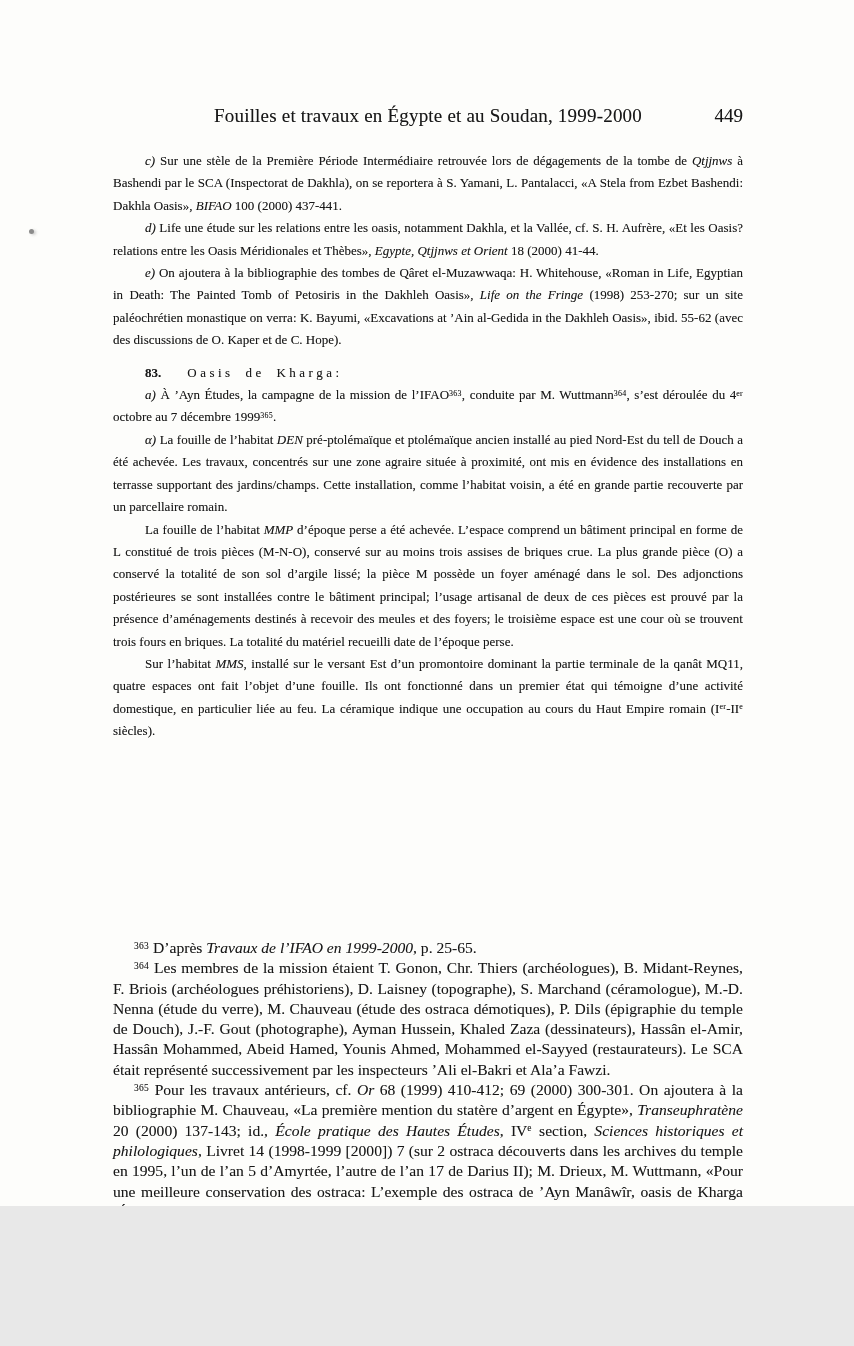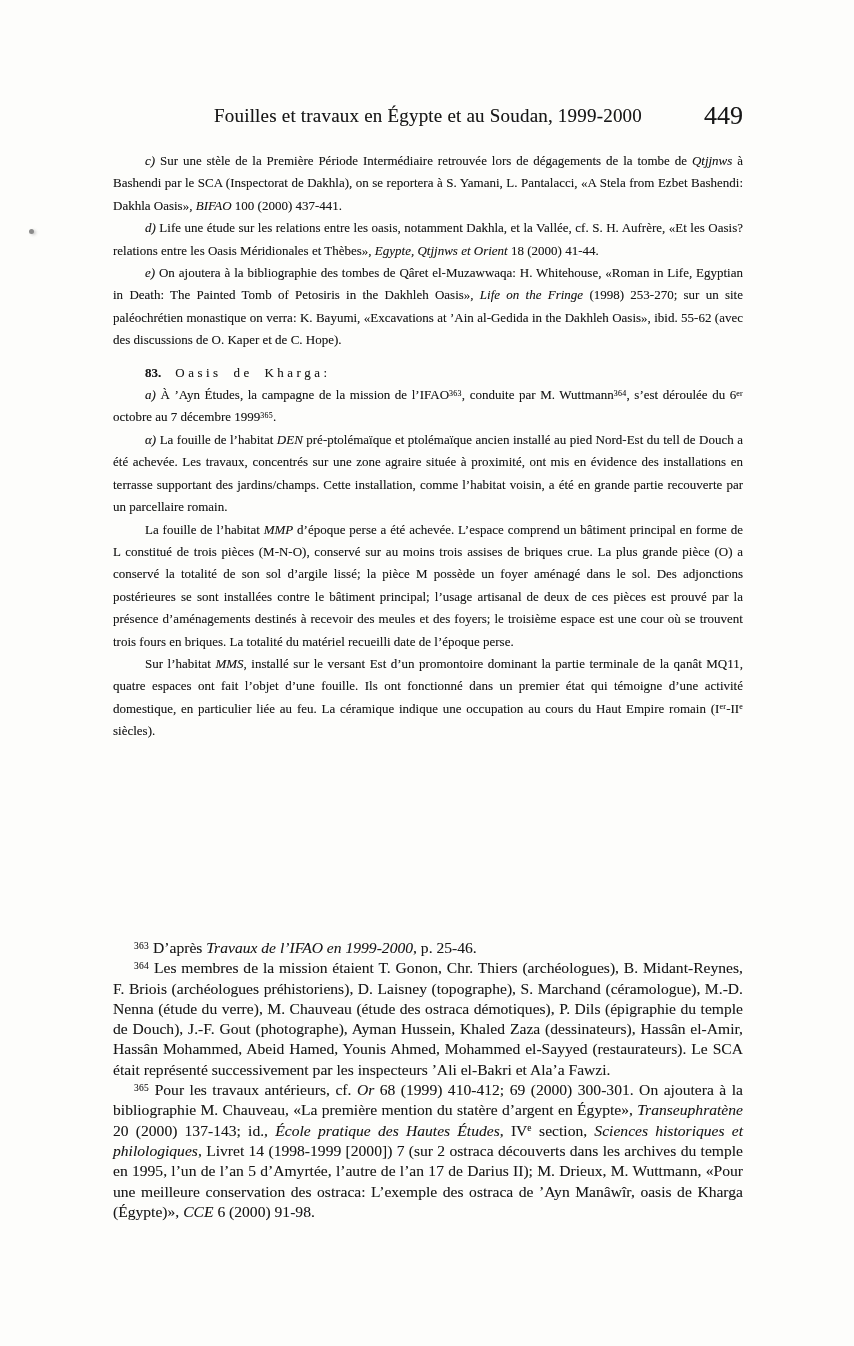--- a/index.html
+++ b/index.html
@@ -1,21 +1,21 @@
 <!DOCTYPE html>
 <html lang="fr"><head>
 <meta charset="utf-8">
 <title>Fouilles et travaux en Égypte et au Soudan, 1999-2000 — p. 449</title>
 <style>
   html, body { margin: 0; padding: 0; }
   body { background: #e8e8e8; }
   .sheet {
     position: relative;
     width: 854px;
-    height: 1346px;
+    height: 1206px;
     background: #fdfdfb;
     overflow: hidden;
     font-family: "Liberation Serif", "DejaVu Serif", serif;
     color: #171717;
   }
   .col {
     position: absolute;
     left: 113px;
     width: 630px;
   }
@@ -24,36 +24,36 @@
   .header .title {
     font-size: 19px;
     line-height: 24px;
     letter-spacing: 0.2px;
     display: inline-block;
     text-shadow: 0 0 0.6px rgba(20,20,20,0.35);
   }
   .header .pagenum {
     position: absolute;
     right: 0; top: 0;
-    font-size: 26px;
+    font-size: 19px;
     line-height: 24px;
     text-shadow: 0 0 0.6px rgba(20,20,20,0.35);
   }
   
   .main { top: 150px; }
   .main p {
     margin: 0;
     font-size: 13px;
     line-height: 22.4px;
     text-align: justify;
     text-indent: 32px;
     text-shadow: 0 0 0.6px rgba(20,20,20,0.35);
   }
   .main p.heading { margin-top: 10px; }
-  .heading .bd { margin-right: 14px; font-family: Liberation Serif, serif; }
+  .heading .bd { margin-right: 26px; font-family: Liberation Serif, serif; }
   
   .footnotes { top: 938px; }
   .footnotes p {
     margin: 0;
     font-size: 15.6px;
     line-height: 20.3px;
     text-align: justify;
     text-indent: 21px;
     text-shadow: 0 0 0.5px rgba(20,20,20,0.3);
   }
@@ -87,27 +87,27 @@
   <div class="col header">
     <span class="title">Fouilles et travaux en Égypte et au Soudan, 1999-2000</span>
     <span class="pagenum">449</span>
   </div>
 
   <div class="col main">
       <p><span class="it">c) </span><span>Sur une stèle de la Première Période Intermédiaire retrouvée lors de dégagements de la tombe de </span><span class="it">Qtjjnws</span><span> à Bashendi par le SCA (Inspectorat de Dakhla), on se reportera à S. Yamani, L. Pantalacci, «A Stela from Ezbet Bashendi: Dakhla Oasis», </span><span class="it">BIFAO</span><span> 100 (2000) 437-441.</span></p>
       <p><span class="it">d) </span><span>Life une étude sur les relations entre les oasis, notamment Dakhla, et la Vallée, cf. S. H. Aufrère, «Et les Oasis? relations entre les Oasis Méridionales et Thèbes», </span><span class="it">Egypte, Qtjjnws et Orient</span><span> 18 (2000) 41-44.</span></p>
       <p><span class="it">e) </span><span>On ajoutera à la bibliographie des tombes de Qâret el-Muzawwaqa: H. Whitehouse, «Roman in Life, Egyptian in Death: The Painted Tomb of Petosiris in the Dakhleh Oasis», </span><span class="it">Life on the Fringe</span><span> (1998) 253-270; sur un site paléochrétien monastique on verra: K. Bayumi, «Excavations at ’Ain al-Gedida in the Dakhleh Oasis», ibid. 55-62 (avec des discussions de O. Kaper et de C. Hope).</span></p>
       <p class="heading"><span class="bd">83.</span><span class="spaced">Oasis de Kharga:</span></p>
-      <p><span class="it">a) </span><span>À ’Ayn Études, la campagne de la mission de l’IFAO</span><sup>363</sup><span>, conduite par M. Wuttmann</span><sup>364</sup><span>, s’est déroulée du 6</span><sup>er</sup><span> octobre au 7 décembre 1999</span><sup>365</sup><span>.</span></p>
+      <p><span class="it">a) </span><span>À ’Ayn Études, la campagne de la mission de l’IFAO</span><sup>363</sup><span>, conduite par M. Wuttmann</span><sup>364</sup><span>, s’est déroulée du 4</span><sup>er</sup><span> octobre au 7 décembre 1999</span><sup>365</sup><span>.</span></p>
       <p><span class="it">α) </span><span>La fouille de l’habitat </span><span class="it">DEN</span><span> pré-ptolémaïque et ptolémaïque ancien installé au pied Nord-Est du tell de Douch a été achevée. Les travaux, concentrés sur une zone agraire située à proximité, ont mis en évidence des installations en terrasse supportant des jardins/champs. Cette installation, comme l’habitat voisin, a été en grande partie recouverte par un parcellaire romain.</span></p>
       <p><span>La fouille de l’habitat </span><span class="it">MMP</span><span> d’époque perse a été achevée. L’espace comprend un bâtiment principal en forme de L constitué de trois pièces (M-N-O), conservé sur au moins trois assises de briques crue. La plus grande pièce (O) a conservé la totalité de son sol d’argile lissé; la pièce M possède un foyer aménagé dans le sol. Des adjonctions postérieures se sont installées contre le bâtiment principal; l’usage artisanal de deux de ces pièces est prouvé par la présence d’aménagements destinés à recevoir des meules et des foyers; le troisième espace est une cour où se trouvent trois fours en briques. La totalité du matériel recueilli date de l’époque perse.</span></p>
       <p><span>Sur l’habitat </span><span class="it">MMS</span><span>, installé sur le versant Est d’un promontoire dominant la partie terminale de la qanât MQ11, quatre espaces ont fait l’objet d’une fouille. Ils ont fonctionné dans un premier état qui témoigne d’une activité domestique, en particulier liée au feu. La céramique indique une occupation au cours du Haut Empire romain (I</span><sup>er</sup><span>-II</span><sup>e</sup><span> siècles).</span></p>
     </div>
 
   <div class="col footnotes">
-      <p><sup>363</sup><span> D’après </span><span class="it">Travaux de l’IFAO en 1999-2000</span><span>, p. 25-46.</span></p>
+      <p><sup>363</sup><span> D’après </span><span class="it">Travaux de l’IFAO en 1999-2000</span><span>, p. 25-65.</span></p>
       <p><sup>364</sup><span> Les membres de la mission étaient T. Gonon, Chr. Thiers (archéologues), B. Midant-Reynes, F. Briois (archéologues préhistoriens), D. Laisney (topographe), S. Marchand (céramologue), M.-D. Nenna (étude du verre), M. Chauveau (étude des ostraca démotiques), P. Dils (épigraphie du temple de Douch), J.-F. Gout (photographe), Ayman Hussein, Khaled Zaza (dessinateurs), Hassân el-Amir, Hassân Mohammed, Abeid Hamed, Younis Ahmed, Mohammed el-Sayyed (restaurateurs). Le SCA était représenté successivement par les inspecteurs ’Ali el-Bakri et Ala’a Fawzi.</span></p>
       <p><sup>365</sup><span> Pour les travaux antérieurs, cf. </span><span class="it">Or</span><span> 68 (1999) 410-412; 69 (2000) 300-301. On ajoutera à la bibliographie M. Chauveau, «La première mention du statère d’argent en Égypte», </span><span class="it">Transeuphratène</span><span> 20 (2000) 137-143; id., </span><span class="it">École pratique des Hautes Études</span><span>, IV</span><sup>e</sup><span> section, </span><span class="it">Sciences historiques et philologiques</span><span>, Livret 14 (1998-1999 [2000]) 7 (sur 2 ostraca découverts dans les archives du temple en 1995, l’un de l’an 5 d’Amyrtée, l’autre de l’an 17 de Darius II); M. Drieux, M. Wuttmann, «Pour une meilleure conservation des ostraca: L’exemple des ostraca de ’Ayn Manâwîr, oasis de Kharga (Égypte)», </span><span class="it">CCE</span><span> 6 (2000) 91-98.</span></p>
     </div>
 
   <div class="speck"></div>
 
 </div>
 
 </body></html>

